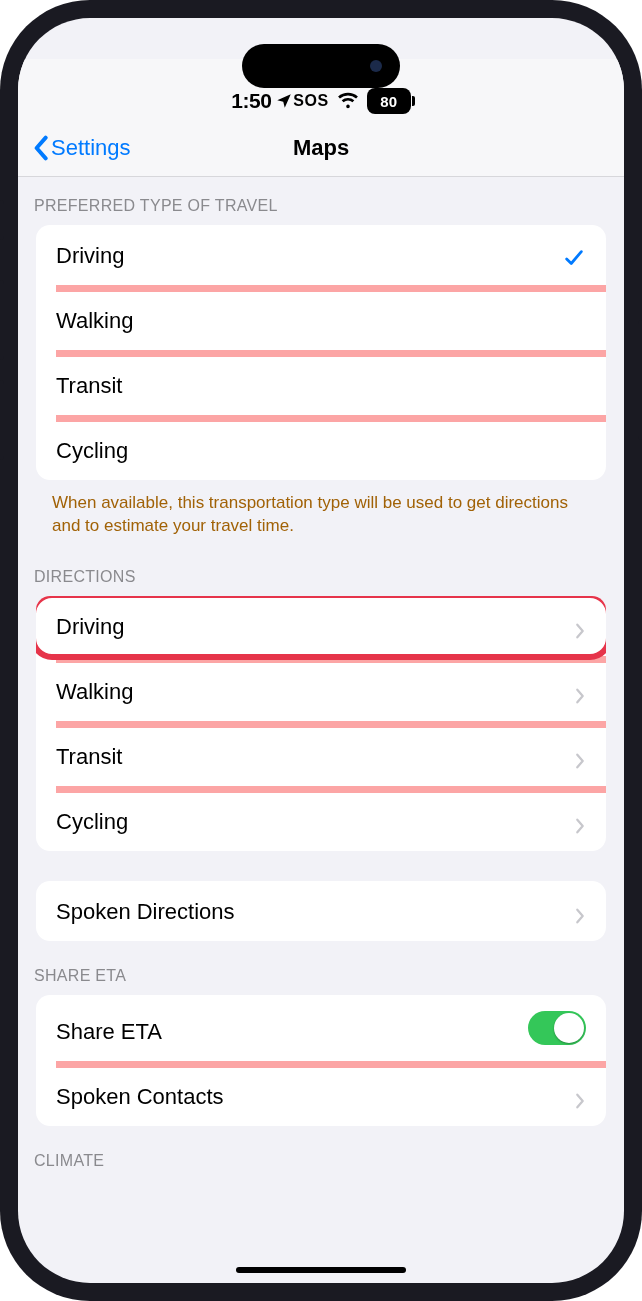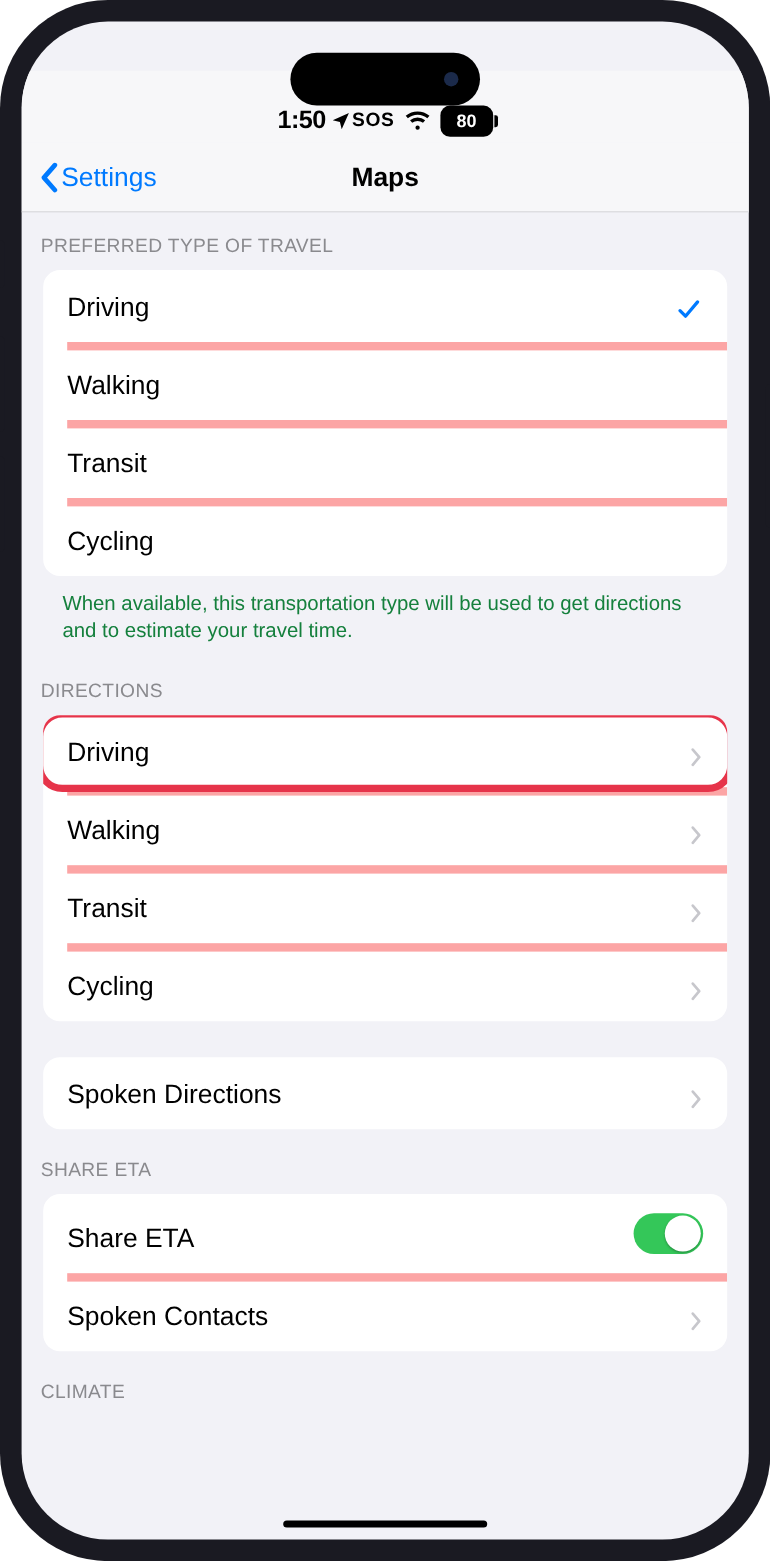--- a/index.html
+++ b/index.html
@@ -99,21 +99,21 @@
     padding: 16px 20px;
     font-size:22px; color:#000;
     min-height:60px;
   }
   .row + .row { border-top:7px solid #fca5a5; margin-left:20px; padding-left:0; }
   .group .row:not(:first-child){ }
   .row-label{}
   .chevron { color:#c7c7cc; }
   .checkmark { color:#007aff; }
   .footer-text {
-    font-size:17px; color:#15803d; padding:12px 34px 4px; line-height:1.35;
+    font-size:17px; color:#a16207; padding:12px 34px 4px; line-height:1.35;
   }
   .highlight {
     position:relative;
   }
   .highlight::before{
     content:""; position:absolute; inset:-4px -6px; border:6px solid #e6344a; border-radius:22px; pointer-events:none;
     z-index:5;
   }
   .switch {
     width:58px; height:34px; border-radius:20px; background:#34c759; position:relative;

